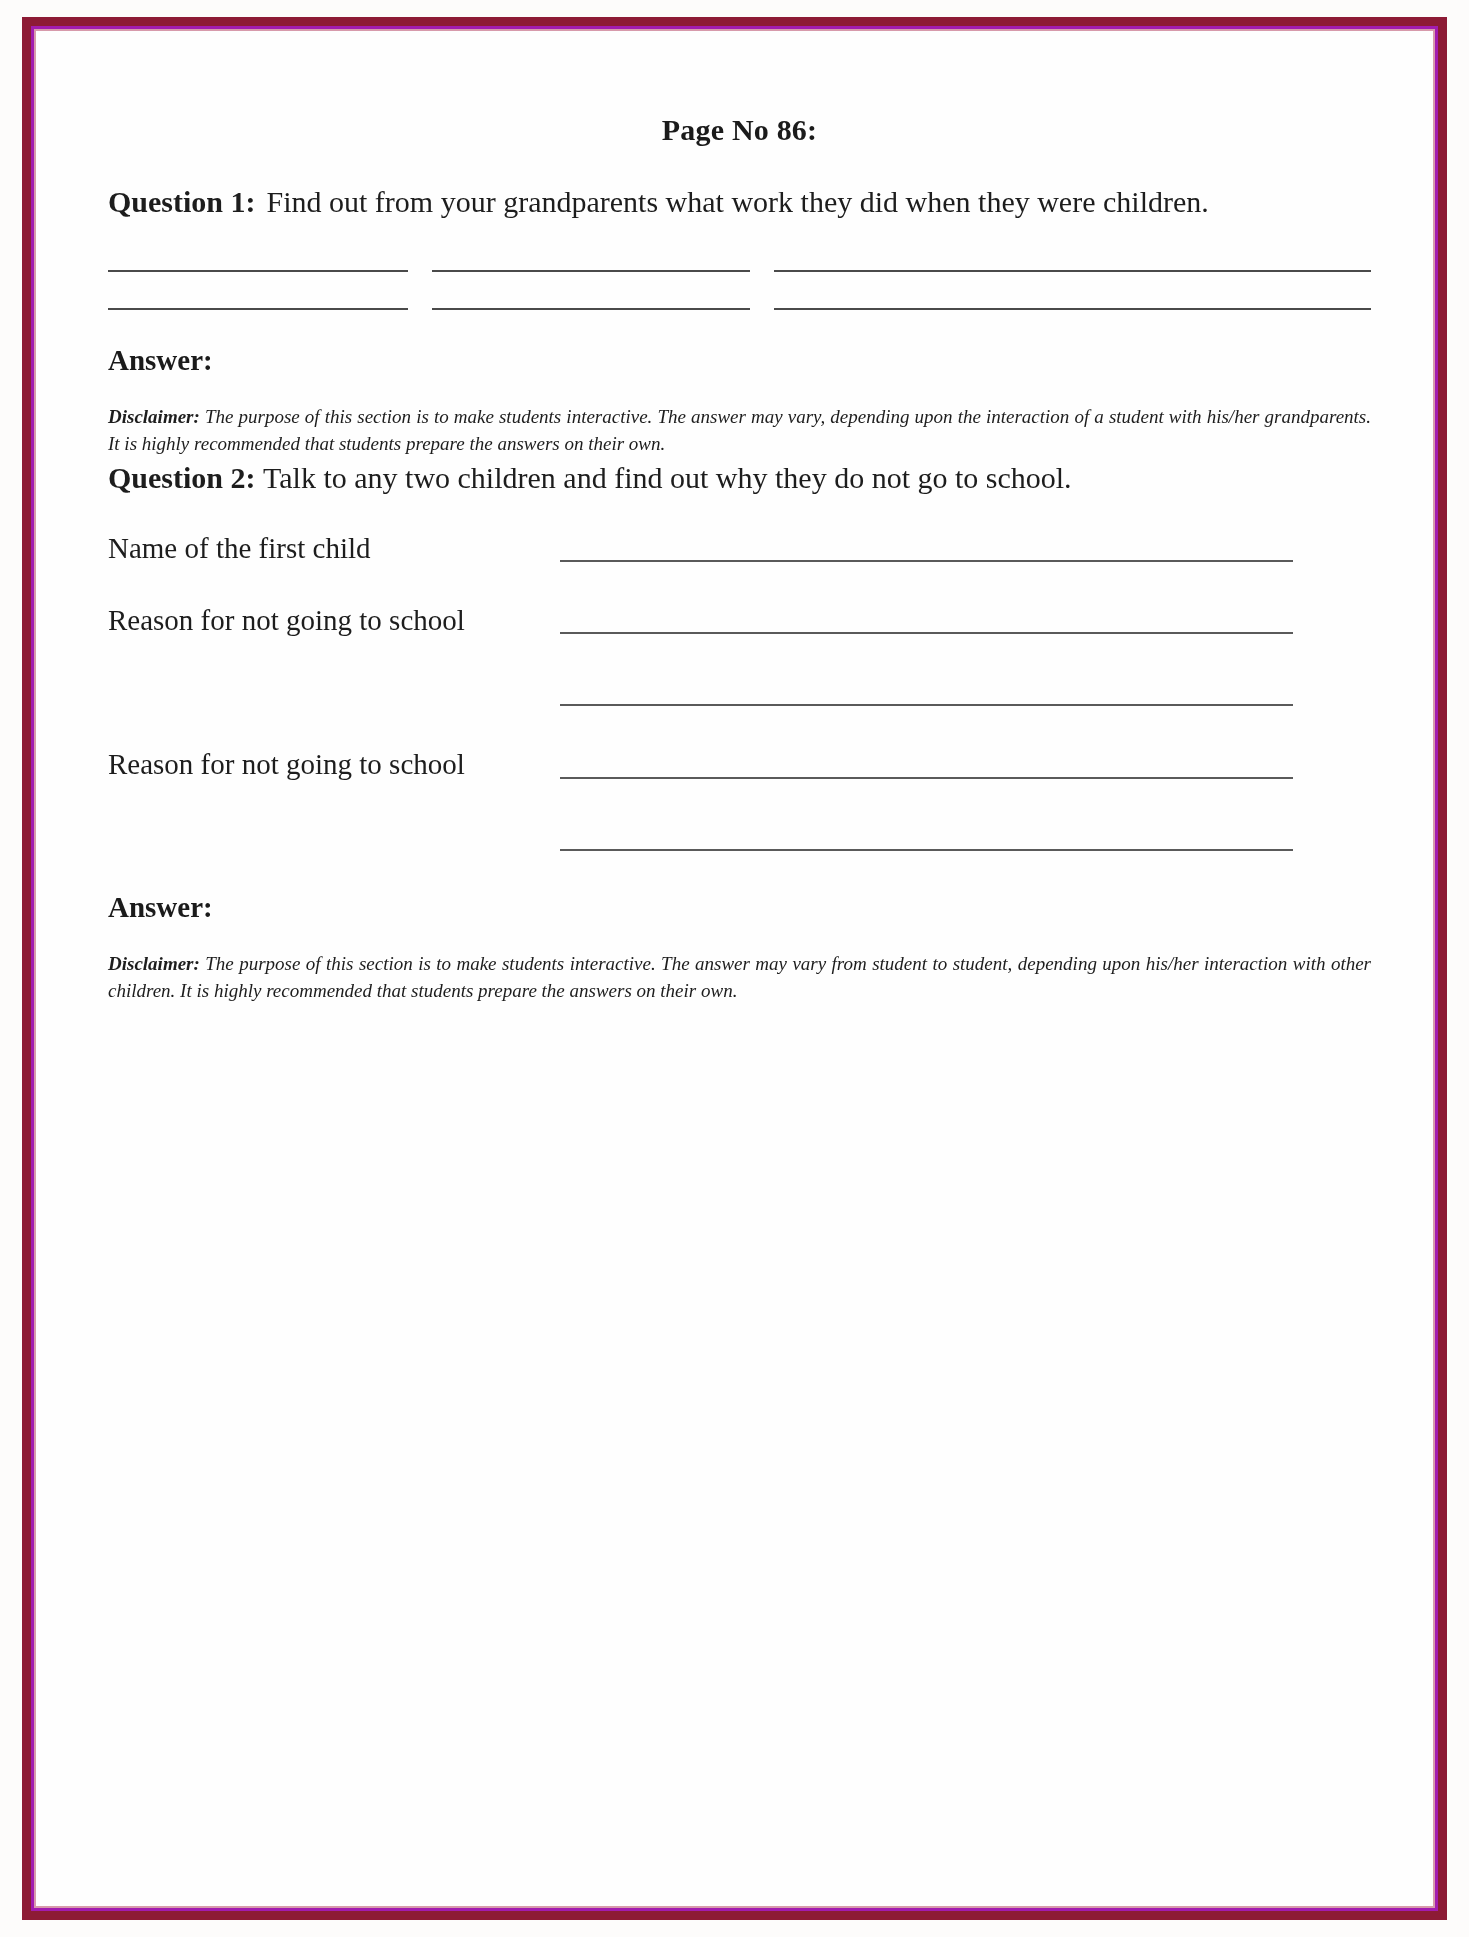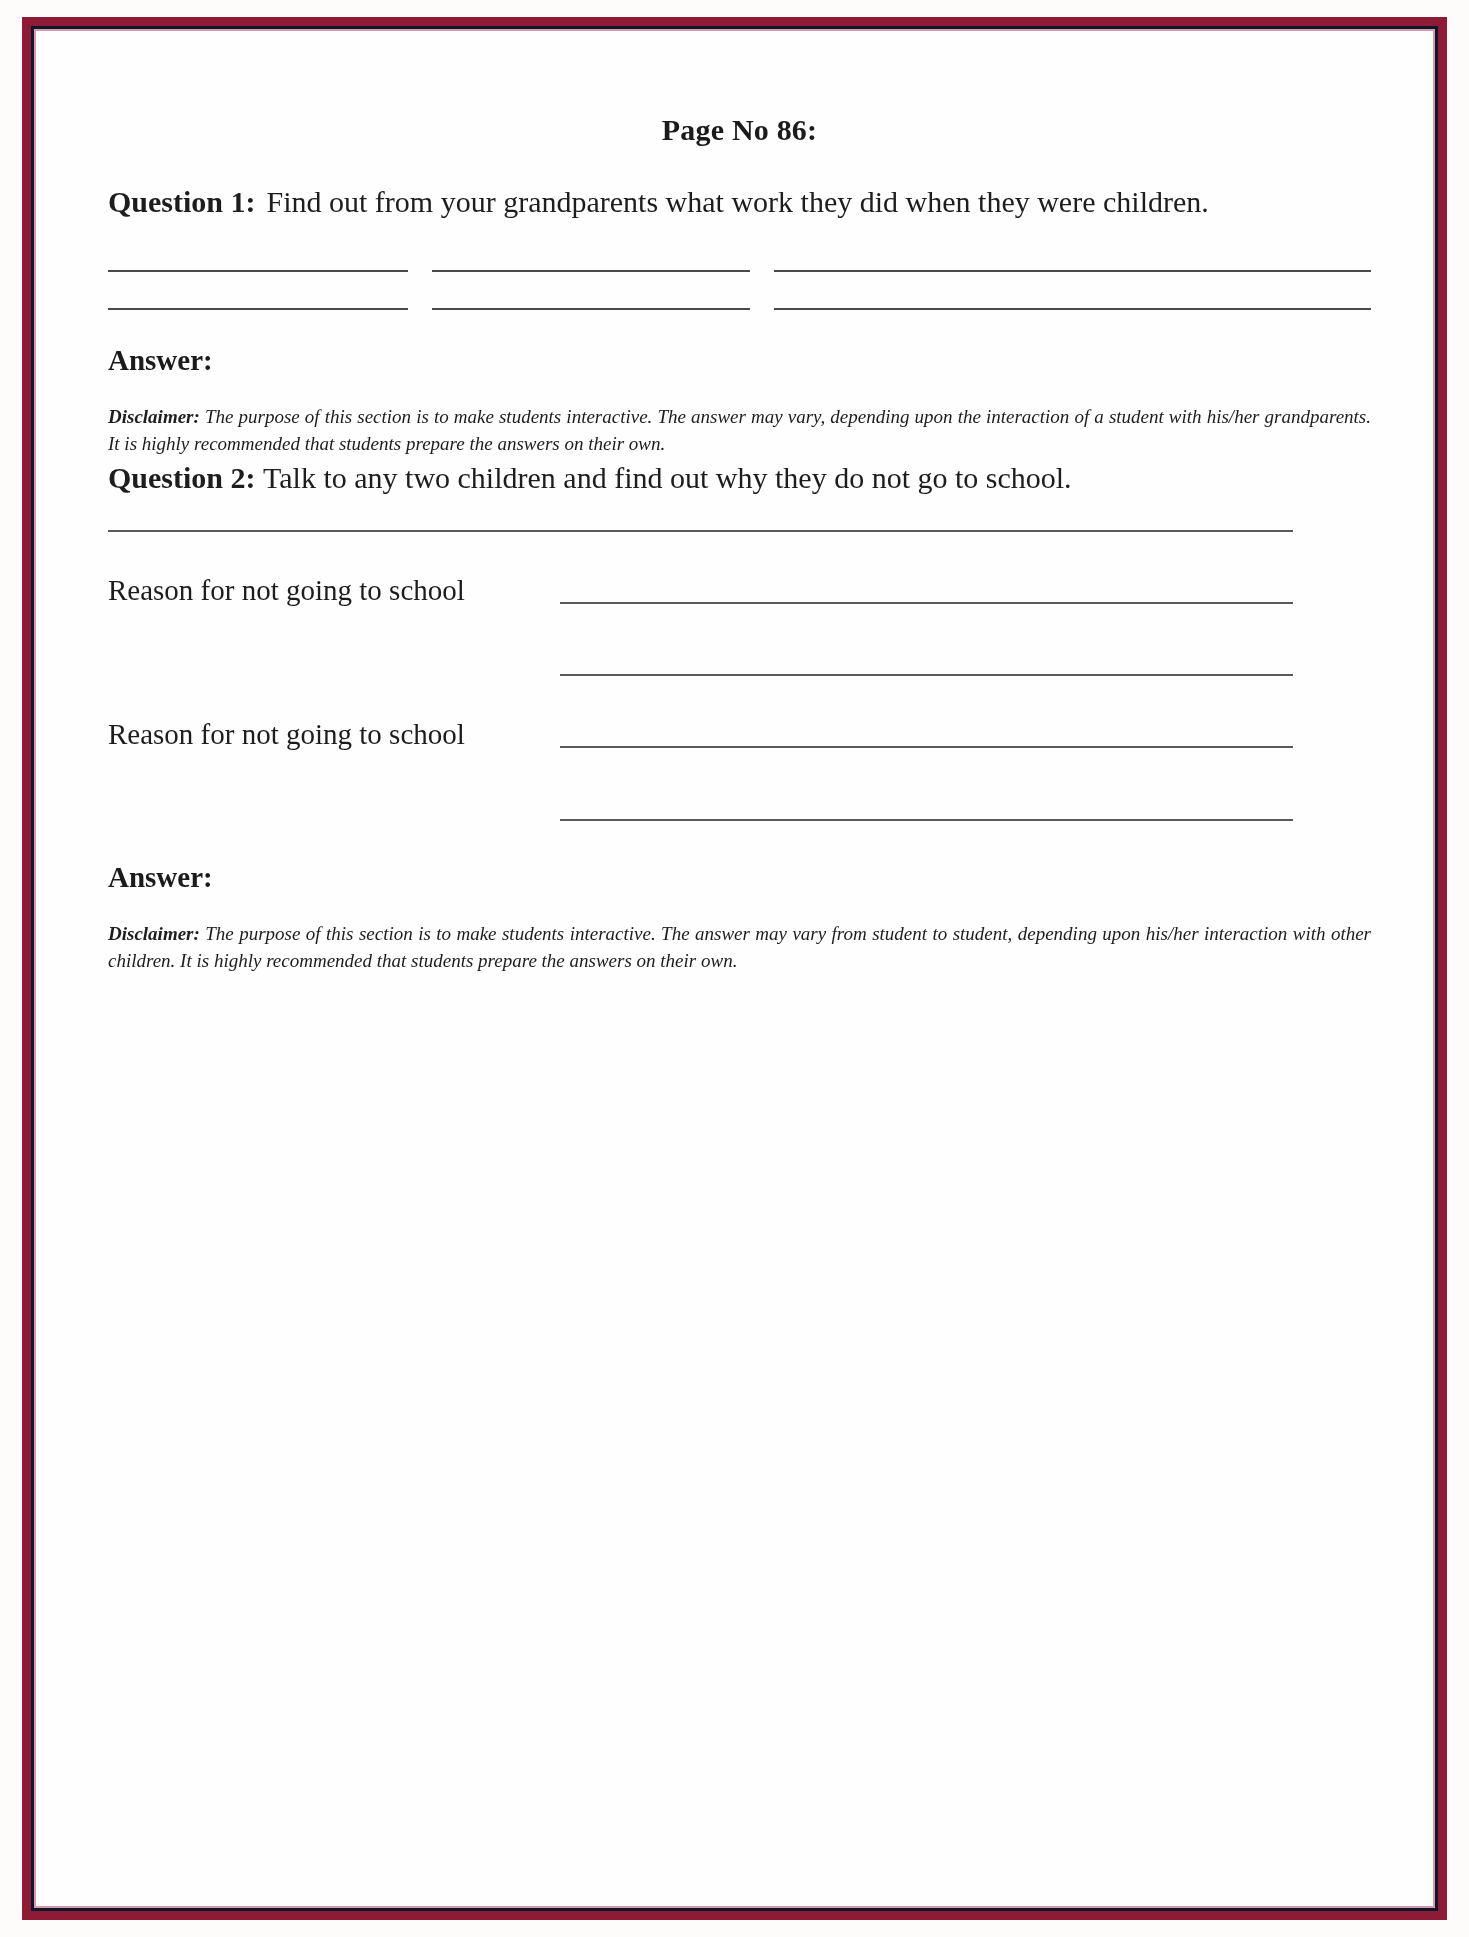--- a/index.html
+++ b/index.html
@@ -24,21 +24,21 @@
     box-sizing: border-box;
   }
   .frame-outer {
     position: absolute;
     left: 22px;
     top: 17px;
     right: 22px;
     bottom: 17px;
     border: 9px solid #8d1b35;
     box-sizing: border-box;
-    background: #0f172a;
+    background: #a21caf;
   }
   .frame-inner {
     position: absolute;
     left: 3px; top: 3px; right: 3px; bottom: 3px;
     border: 2px solid #d79aab;
     box-sizing: border-box;
   }
   .sheet {
     position: absolute;
     left: 0; top: 0; right: 0; bottom: 0;
@@ -185,20 +185,21 @@
           </p>
 
           <div class="q2-block">
             <p class="question">
               <span class="q-label">Question 2:</span>&nbsp;<span>Talk to any two children and find out why they do not go to school.</span>
             </p>
 
             <div class="form-table">
 
               <div class="form-row">
+                <div class="form-label">Name of the first child</div>
                 <div class="form-line"></div>
               </div>
 
               <div class="form-row">
                 <div class="form-label">Reason for not going to school</div>
                 <div class="form-line"></div>
               </div>
 
               <div class="form-row cont">
                 <div class="form-label">&nbsp;</div>

